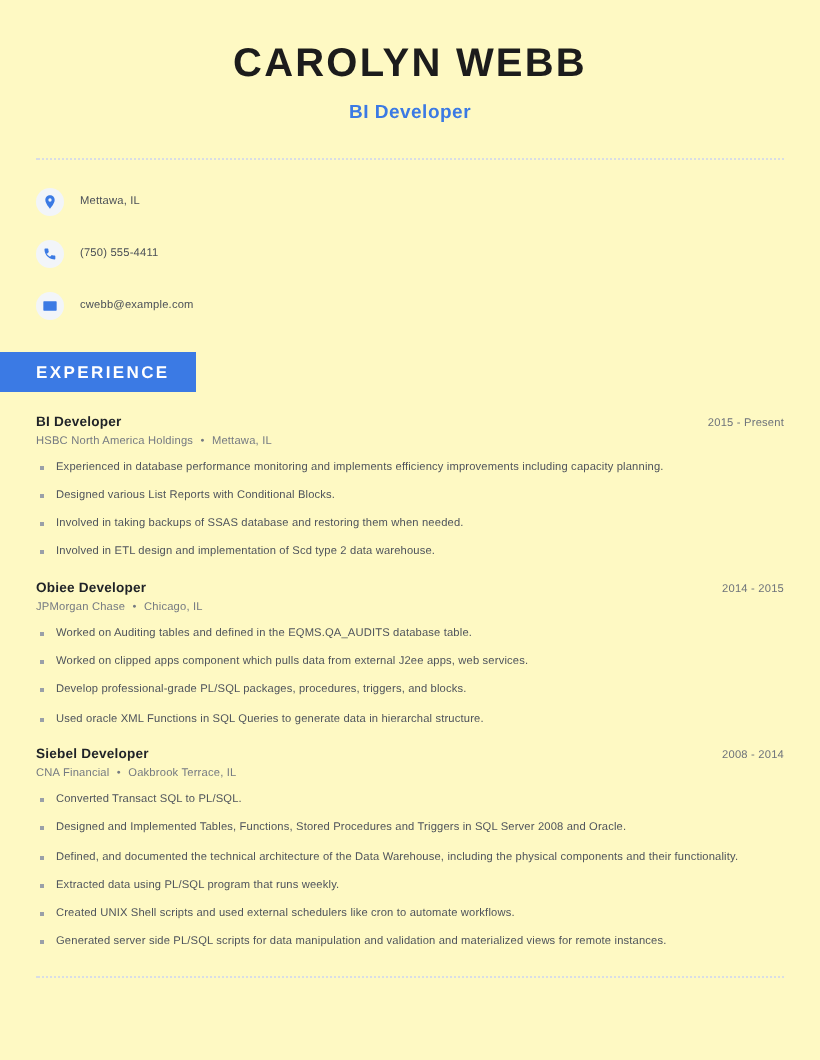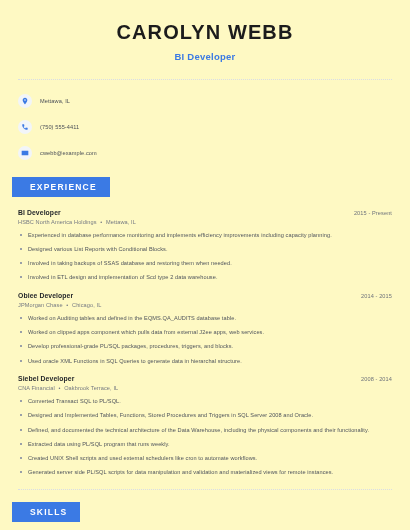--- a/index.html
+++ b/index.html
@@ -79,21 +79,21 @@
   .section-badge {
     display: inline-block;
     background: #3b7ae4;
     color: #ffffff;
     font-size: 8.5px;
     font-weight: bold;
     letter-spacing: 1.2px;
     padding: 5px 13px 5px 18px;
     margin-left: 0;
   }
-  .section-wrap { padding-left: 12px; }
+  .section-wrap { padding-left: 0; }
 
   
   .exp-section { padding: 0 18px; }
   .exp-section-top { margin-top: 14px; }
 
   .job { margin-top: 0; }
   .job + .job { margin-top: 10px; }
 
   .job-head {
     display: flex;
@@ -247,17 +247,14 @@
         <li>Extracted data using PL/SQL program that runs weekly.</li>
         <li>Created UNIX Shell scripts and used external schedulers like cron to automate workflows.</li>
         <li>Generated server side PL/SQL scripts for data manipulation and validation and materialized views for remote instances.</li>
       </ul>
     </div>
 
   </div>
 
   <div class="bottom-divider"></div>
 
-  <div class="section-wrap skills-wrap">
-    <span class="section-badge">SKILLS</span>
-  </div>
 
 </div>
 
 </body></html>

